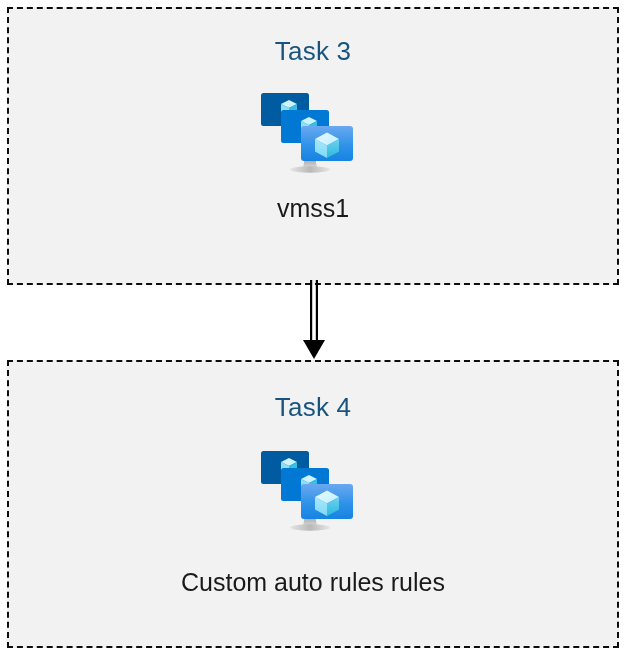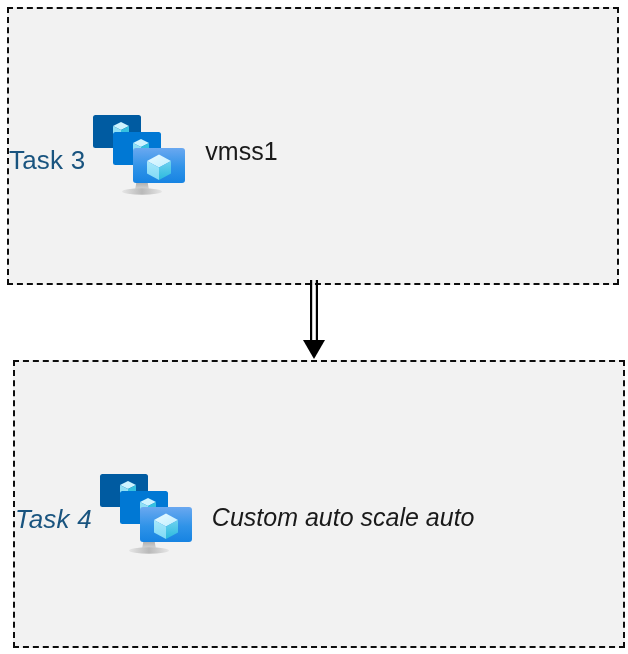--- a/index.html
+++ b/index.html
@@ -22,35 +22,34 @@
     height: 654px;
   }
 
   
   .task-box {
     position: absolute;
     box-sizing: border-box;
     background: #f2f2f2;
     border: 2px dashed #0d0d0d;
     display: flex;
-    flex-direction: row;
+    flex-direction: column;
     align-items: center;
   }
   #box-task3 {
     left: 7px;
     top: 7px;
     width: 612px;
     height: 278px;
   }
   #box-task4 {
-    left: 13px;
+    left: 7px;
     top: 360px;
     width: 612px;
     height: 288px;
-    font-style: italic;
   }
 
   .task-title {
     color: #19547f;
     font-size: 26px;
     line-height: 30px;
     letter-spacing: 0.2px;
     text-align: center;
     white-space: nowrap;
   }
@@ -224,17 +223,17 @@
         <rect x="48" y="44" width="52" height="35" rx="3" fill="url(#frontGrad4)"></rect>
         <g>
           <polygon points="62,57 74,50.5 86,57 74,63.5" fill="url(#cubeTop4)"></polygon>
           <polygon points="62,57 74,63.5 74,76 62,69.5" fill="url(#cubeLeft4)"></polygon>
           <polygon points="86,57 74,63.5 74,76 86,69.5" fill="url(#cubeRight4)"></polygon>
         </g>
       </svg>
     </div>
 
     <div class="caption-block">
-      <div>Custom auto scale auto</div>
+      <div>Custom auto rules rules</div>
     </div>
   </div>
 
 </div>
 
 </body></html>

